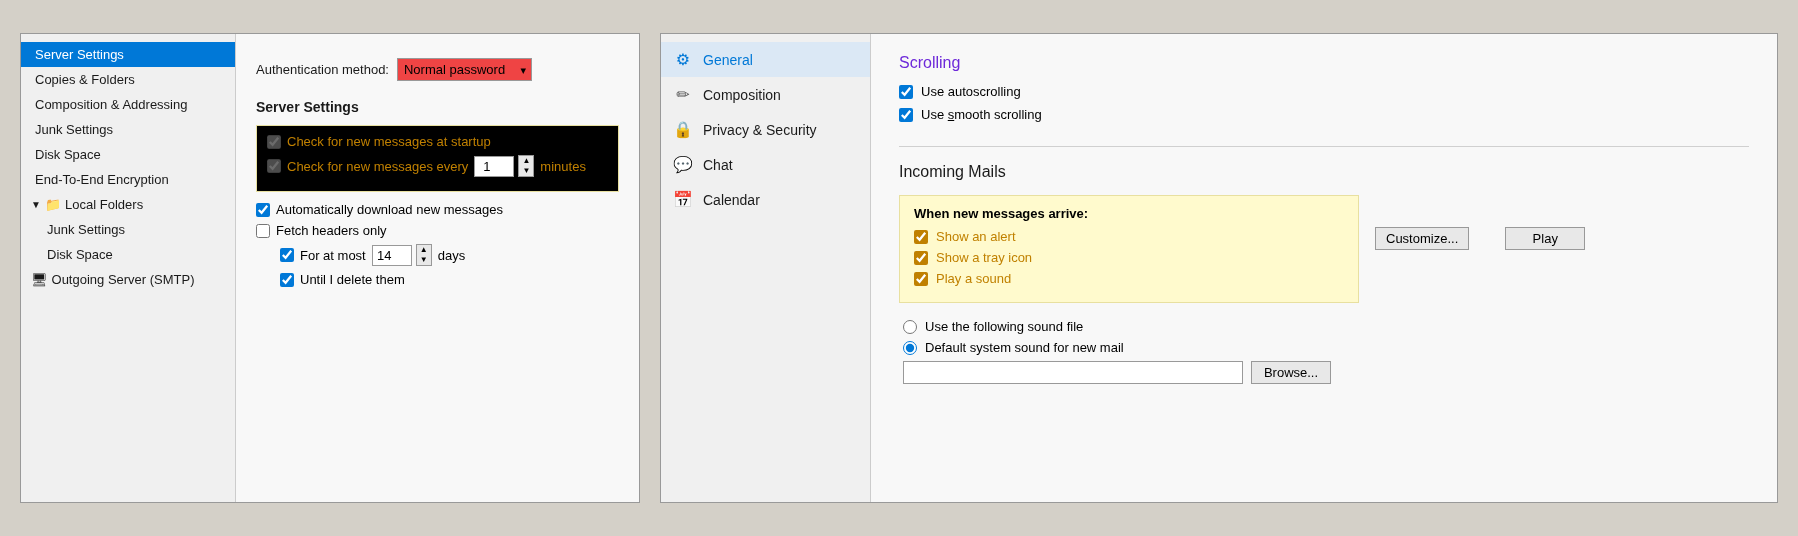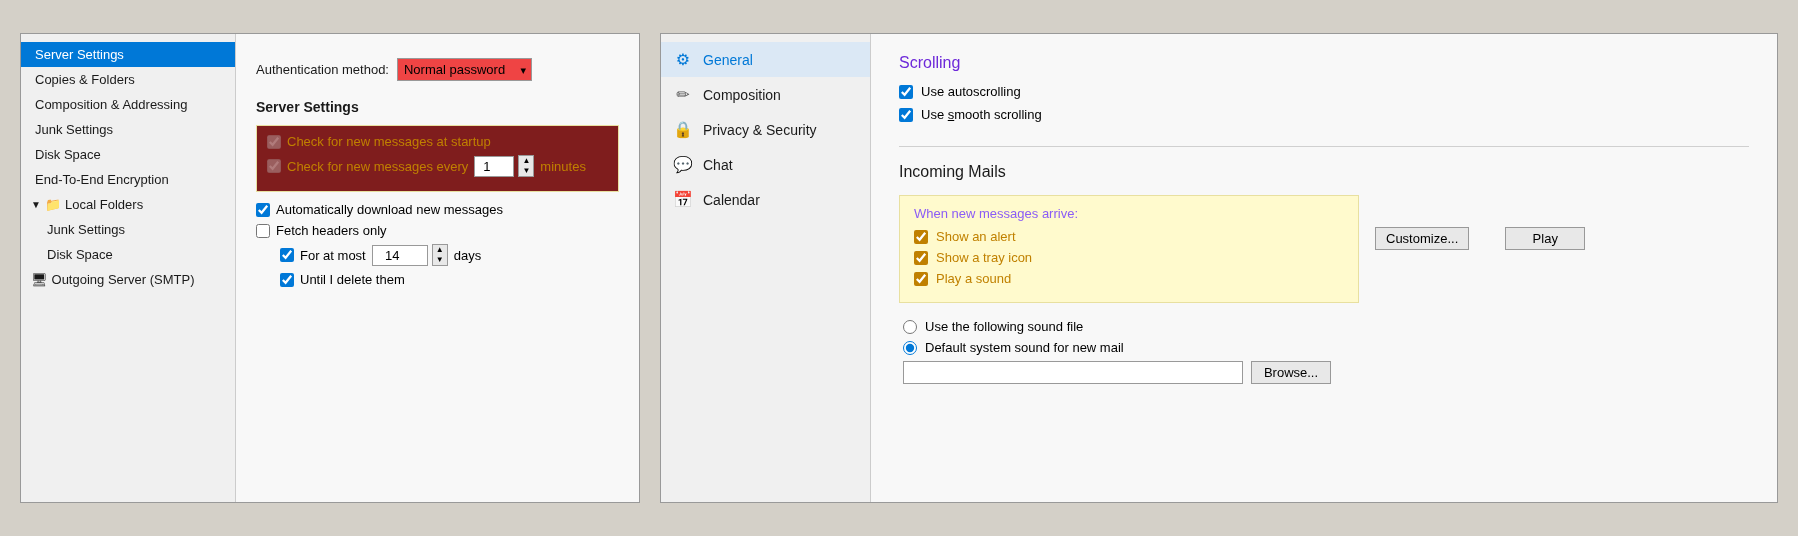--- a/index.html
+++ b/index.html
@@ -115,21 +115,21 @@
     }
 
     .section-title {
       font-weight: bold;
       font-size: 14px;
       margin-bottom: 10px;
       color: #1a1a1a;
     }
 
     .settings-box {
-      background: #7f1d1d;
+      background: #000000;
       border: 1px solid #e8e0a0;
       padding: 8px 10px;
       margin-bottom: 10px;
     }
 
     .check-row {
       display: flex;
       align-items: center;
       gap: 6px;
       margin-bottom: 6px;
@@ -273,23 +273,23 @@
 
     .incoming-box {
       background: #fffacd;
       border: 1px solid #e8e0a0;
       padding: 10px 14px;
       margin-bottom: 16px;
       width: 460px;
     }
 
     .incoming-box-title {
-      font-weight: normal;
-      font-size: 13px;
-      color: #8b5cf6;
+      font-weight: bold;
+      font-size: 13px;
+      color: #000000;
       margin-bottom: 8px;
     }
 
     .incoming-check-row {
       display: flex;
       align-items: center;
       gap: 8px;
       margin-bottom: 6px;
       font-size: 13px;
       color: #c08000;
@@ -434,21 +434,21 @@
           <label>Automatically download new messages</label>
         </div>
         <div class="check-row">
           <input type="checkbox" style="">
           <label>Fetch headers only</label>
         </div>
         <div class="check-row indent-check">
           <input type="checkbox" checked="" style="">
           <label>For at most</label>
           <div class="spinbox">
-            <input type="number" value="14" min="1" style="width: 56px; border: 1px solid rgb(153, 153, 153); padding: 2px 4px; font-size: 13px; text-align: center;">
+            <input type="number" value="14" min="1" style="width: 40px; border: 1px solid rgb(153, 153, 153); padding: 2px 4px; font-size: 13px; text-align: center;">
             <div class="spin-arrows">
               <button class="spin-arrow">▲</button>
               <button class="spin-arrow">▼</button>
             </div>
           </div>
           <label>days</label>
         </div>
         <div class="check-row indent-check">
           <input type="checkbox" checked="" style="">
           <label>Until I delete them</label>

